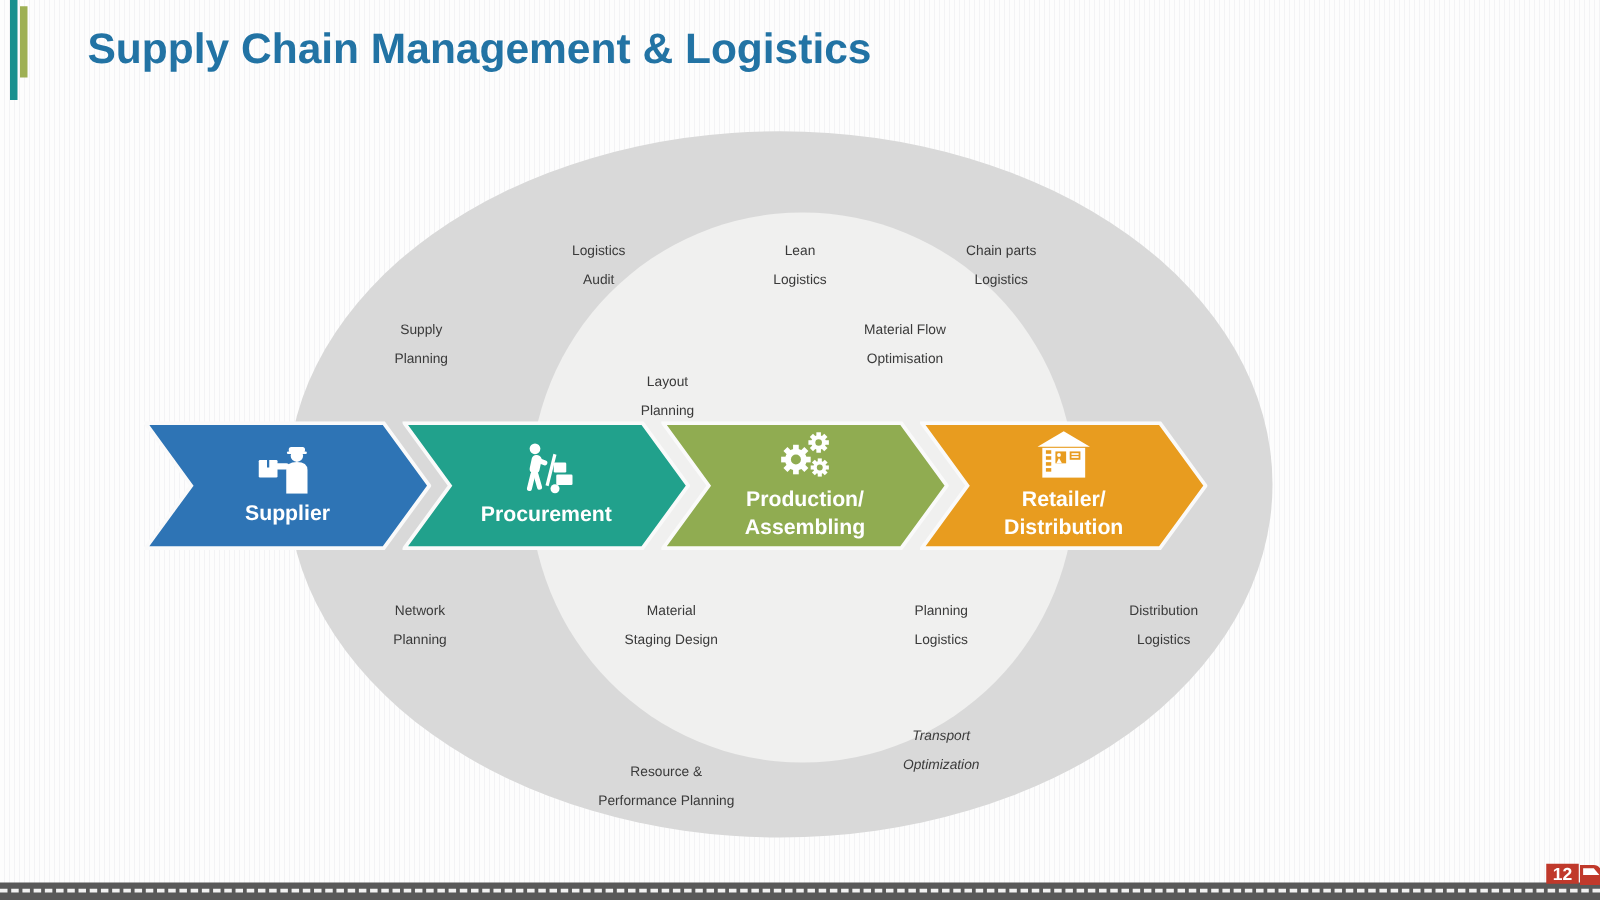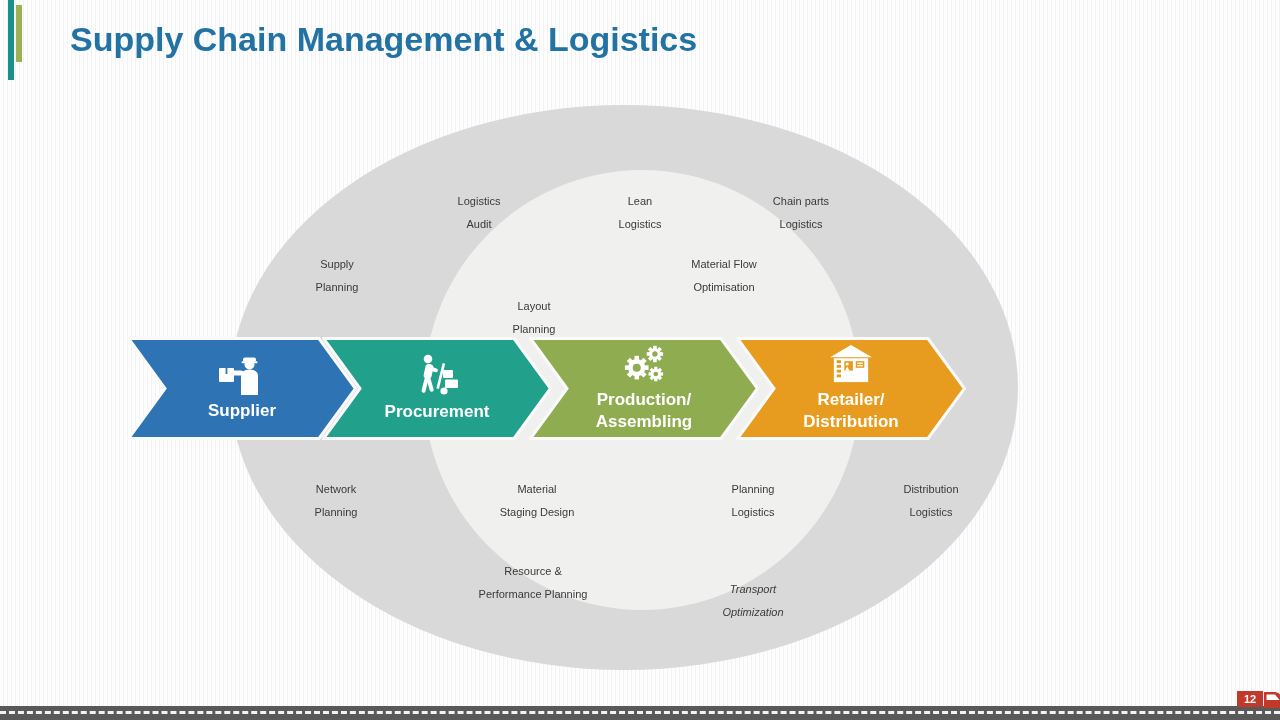--- a/index.html
+++ b/index.html
@@ -22,40 +22,40 @@
   .inner-ellipse{position:absolute;left:424px;top:170px;width:436px;height:440px;
     background:#F0F0EF;border-radius:50%;}
   
   .orbit{
     position:absolute;width:220px;height:48px;text-align:center;
     font-size:11px;line-height:23px;color:#3a3a3a;white-space:pre-line;
   }
   .ol0{left:369px;top:190px;} .ol1{left:530px;top:190px;} .ol2{left:691px;top:190px;}
   .ol3{left:227px;top:253px;} .ol4{left:424px;top:253px;margin-top:42px;} .ol5{left:614px;top:253px;}
   .ol6{left:226px;top:478px;} .ol7{left:427px;top:478px;} .ol8{left:643px;top:478px;}
-  .ol9{left:821px;top:478px;} .ol10{left:423px;top:560px;} .ol11{left:643px;top:578px;font-style:italic;}
+  .ol9{left:821px;top:478px;} .ol10{left:423px;top:607px;} .ol11{left:643px;top:578px;font-style:italic;}
   
   .chevron{position:absolute;top:337px;width:230px;height:103px;}
-  .cv0{left:127px;} .cv1{left:322px;} .cv2{left:529px;} .cv3{left:736px;} .cv4{left:943px;}
+  .cv0{left:115px;} .cv1{left:322px;} .cv2{left:529px;} .cv3{left:736px;} .cv4{left:943px;}
   .chevron svg.shape{position:absolute;left:0;top:0;}
   .chevron .content{
     position:absolute;left:10px;top:0;width:210px;height:103px;
     display:flex;flex-direction:column;align-items:center;justify-content:center;gap:5px;
   }
   .chevron .label{
     font-size:17px;font-weight:700;color:#fff;text-align:center;
     line-height:22px;white-space:pre-line;
   }
   
   .road{position:absolute;left:0;bottom:0;width:1280px;height:14px;background:#595959;}
   .road-line{position:absolute;left:0;top:5px;width:100%;height:0;
     border-top:3px dashed rgba(255,255,255,0.92);}
   .page-badge{
     position:absolute;left:1237px;top:691px;width:26px;height:16px;background:#C0392B;
-    color:#fff;font-size:11px;font-weight:700;display:flex;align-items:center;justify-content:center;
+    color:#fff;font-size:14px;font-weight:700;display:flex;align-items:center;justify-content:center;
   }
   .truck-cab{position:absolute;left:1264px;top:690px;}
 </style>
 </head>
 <body>
 
 <div class="slide">
 
   <div class="accent-teal"></div>
   <div class="accent-olive"></div>

